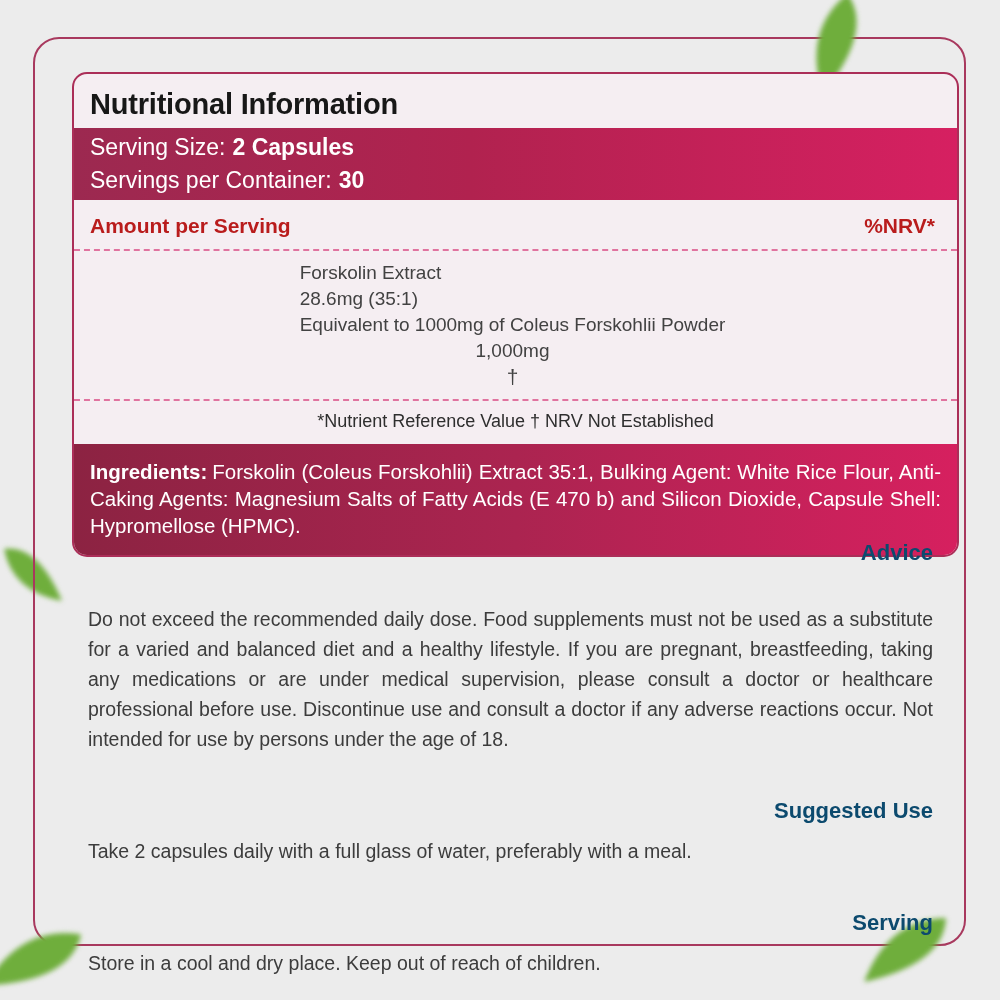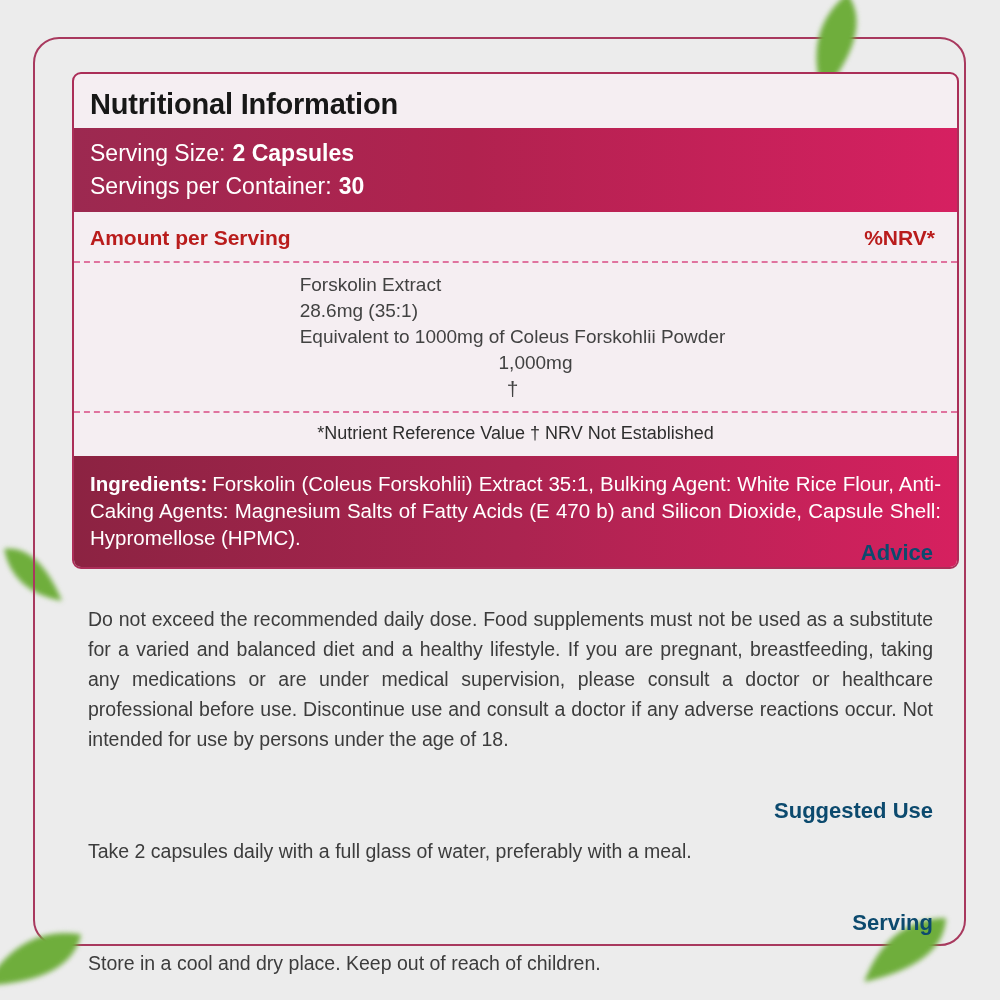--- a/index.html
+++ b/index.html
@@ -22,49 +22,49 @@
   .leaf svg{display:block;width:100%;height:100%;}
   .leaf-top-right{left:798px;top:-12px;width:74px;height:112px;transform:rotate(14deg);}
   .leaf-mid-left{left:0px;top:536px;width:66px;height:78px;transform:rotate(-48deg);z-index:1;}
   .leaf-bottom-left{left:-6px;top:904px;width:78px;height:112px;transform:rotate(62deg);}
   .leaf-bottom-right{left:864px;top:898px;width:82px;height:104px;transform:rotate(52deg);}
 
   
   .card{
     position:absolute;left:72px;top:72px;width:887px;z-index:4;
     background:#f5eef2;
-    border:2px solid #ab2e58;border-radius:9px;
+    border:2px solid #ab2e58;border-radius:15px;
     overflow:hidden;
     box-sizing:border-box;
   }
   .card-title{
     margin:0;padding:13px 16px 7px;
     font-size:29px;line-height:34px;font-weight:bold;color:#171717;
     letter-spacing:-0.2px;
   }
   .serving-band{
     background:linear-gradient(90deg,#9c2950 0%,#b1224f 45%,#d62061 100%);
     color:#ffffff;
-    padding:9px 16px;
+    padding:3px 16px;
     font-size:23px;line-height:33px;
   }
   .serving-band b{margin-left:7px;}
   .table-header{
     display:flex;justify-content:space-between;align-items:flex-end;
     padding:14px 22px 11px 16px;
     font-size:21px;font-weight:bold;color:#b91c1c;
   }
   .dashed{border:0;border-top:2px dashed #e0739f;margin:0;}
   .nutrient-row{
     display:flex;align-items:center;
     padding:9px 22px 9px 16px;
     font-size:19px;line-height:26px;color:#424242;flex-direction:column;
   }
   .nutrient-name{flex:1;}
-  .nutrient-amount{width:120px;text-align:right;}
+  .nutrient-amount{width:120px;text-align:center;}
   .nutrient-nrv{width:90px;text-align:center;font-size:21px;}
   .footnote{
     text-align:center;
     padding:10px 16px 12px;
     font-size:18px;color:#2e2e2e;
   }
   .ingredients{
     background:linear-gradient(90deg,#8c2342 0%,#ab2450 50%,#d6205f 100%);
     color:#ffffff;
     padding:14px 16px 16px;

